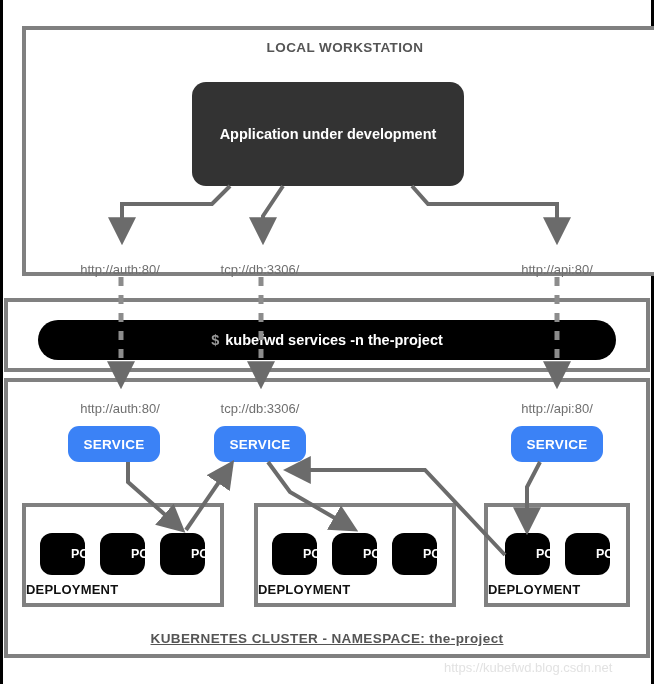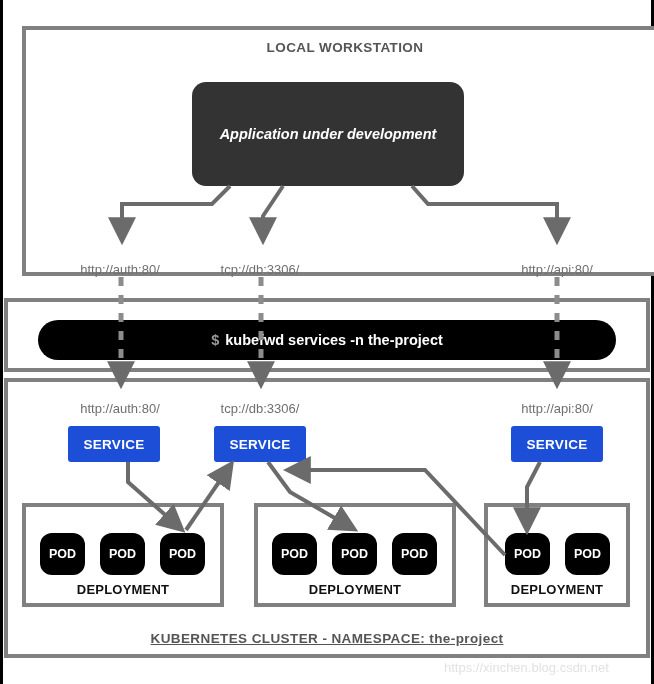--- a/index.html
+++ b/index.html
@@ -58,21 +58,20 @@
   
   .app-box {
     position: absolute;
     left: 192px; top: 82px;
     width: 272px; height: 104px;
     background: #333333;
     border-radius: 14px;
     display: flex;
     align-items: center;
     justify-content: center;
-    font-style: italic;
   }
   .app-box-label {
     color: #ffffff;
     font-size: 14.5px;
     font-weight: bold;
   }
 
   
   .cmd-box {
     position: absolute;
@@ -103,22 +102,22 @@
     font-size: 13px;
     white-space: nowrap;
     text-align: left;
     transform: translateX(-50%);
   }
 
   
   .service-box {
     position: absolute;
     width: 92px; height: 36px;
-    background: #1d4ed8;
-    border-radius: 3px;
+    background: #3b82f6;
+    border-radius: 11px;
     display: flex;
     align-items: center;
     justify-content: center;
     top: 426px;
   }
   .service-label {
     color: #ffffff;
     font-size: 13.5px;
     font-weight: bold;
     letter-spacing: 0.3px;
@@ -130,41 +129,41 @@
     border: 4px solid #808080;
     background: transparent;
     box-sizing: border-box;
     top: 503px;
     height: 104px;
   }
   .deployment-label {
     position: absolute;
     bottom: 6px;
     width: 100%;
-    text-align: center;
     color: #111111;
     font-size: 13px;
     font-weight: bold;
     letter-spacing: 0.2px;
   }
 
   
   .pod-box {
     position: absolute;
     width: 45px; height: 42px;
     background: #000000;
     border-radius: 12px;
     display: flex;
     align-items: center;
     justify-content: center;
   }
   .pod-label {
     color: #ffffff;
     font-size: 12.5px;
     font-weight: bold;
+    padding-left: 44px;
   }
 
   
   #connectors {
     position: absolute;
     left: 0; top: 0;
     width: 654px; height: 684px;
     pointer-events: none;
   }
 
@@ -284,15 +283,15 @@
 
     <path d="M 186 530 L 230 466" stroke="#6b6b6b" stroke-width="4" fill="none" marker-end="url(#arrowhead)"></path>
 
     <path d="M 268 462 L 290 492 L 352 528" stroke="#6b6b6b" stroke-width="4" fill="none" marker-end="url(#arrowhead)"></path>
 
     <path d="M 505 555 L 425 470 L 290 470" stroke="#6b6b6b" stroke-width="4" fill="none" marker-end="url(#arrowhead)"></path>
 
     <path d="M 540 462 L 527 487 L 527 528" stroke="#6b6b6b" stroke-width="4" fill="none" marker-end="url(#arrowhead)"></path>
   </svg>
 
-  <div class="watermark">https://xinchen.blog.csdn.net</div>
+  <div class="watermark">https://kubefwd.blog.csdn.net</div>
 
 </div>
 
 </body></html>

